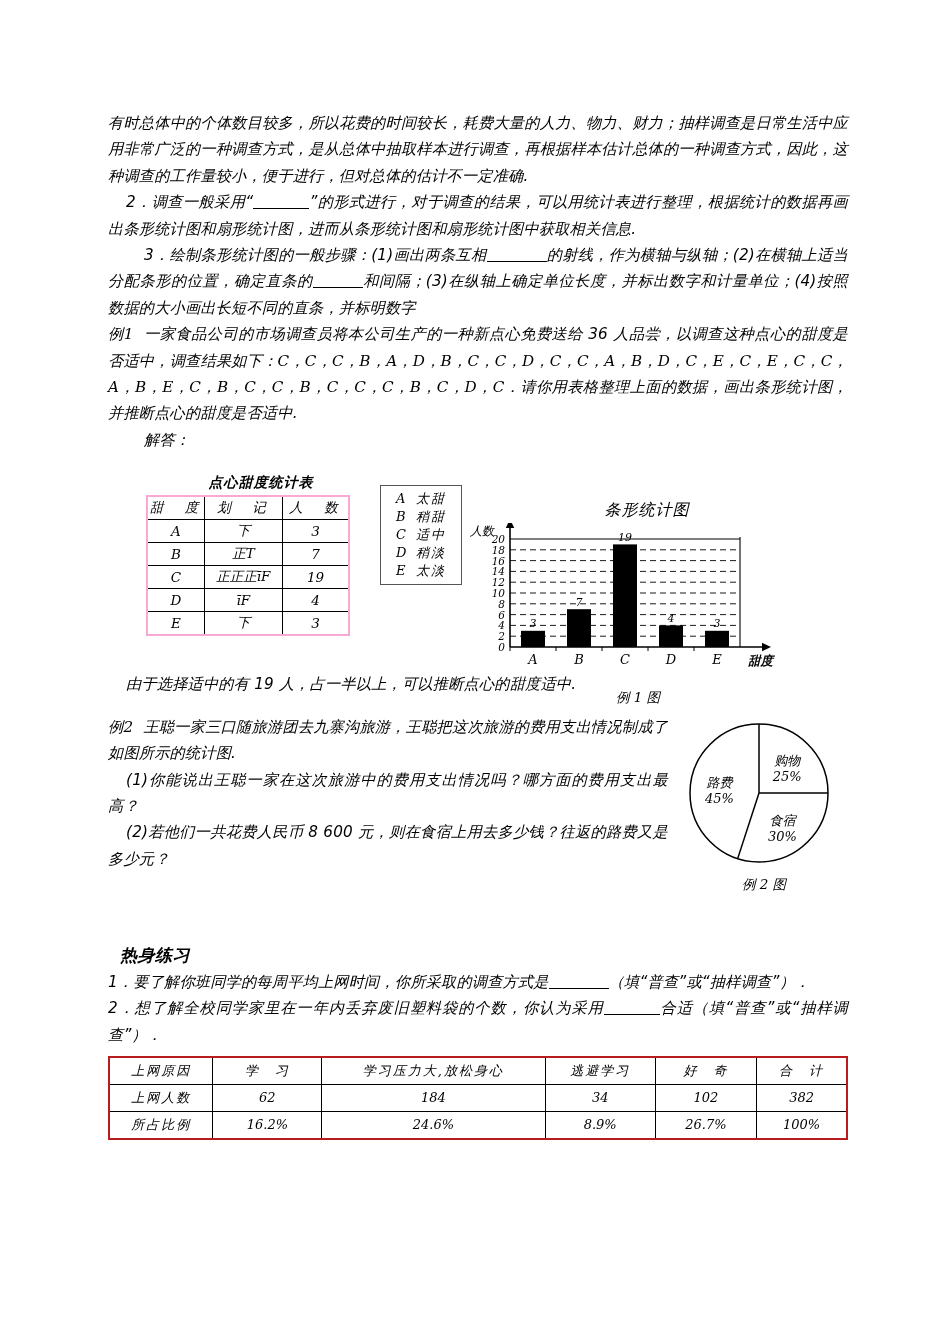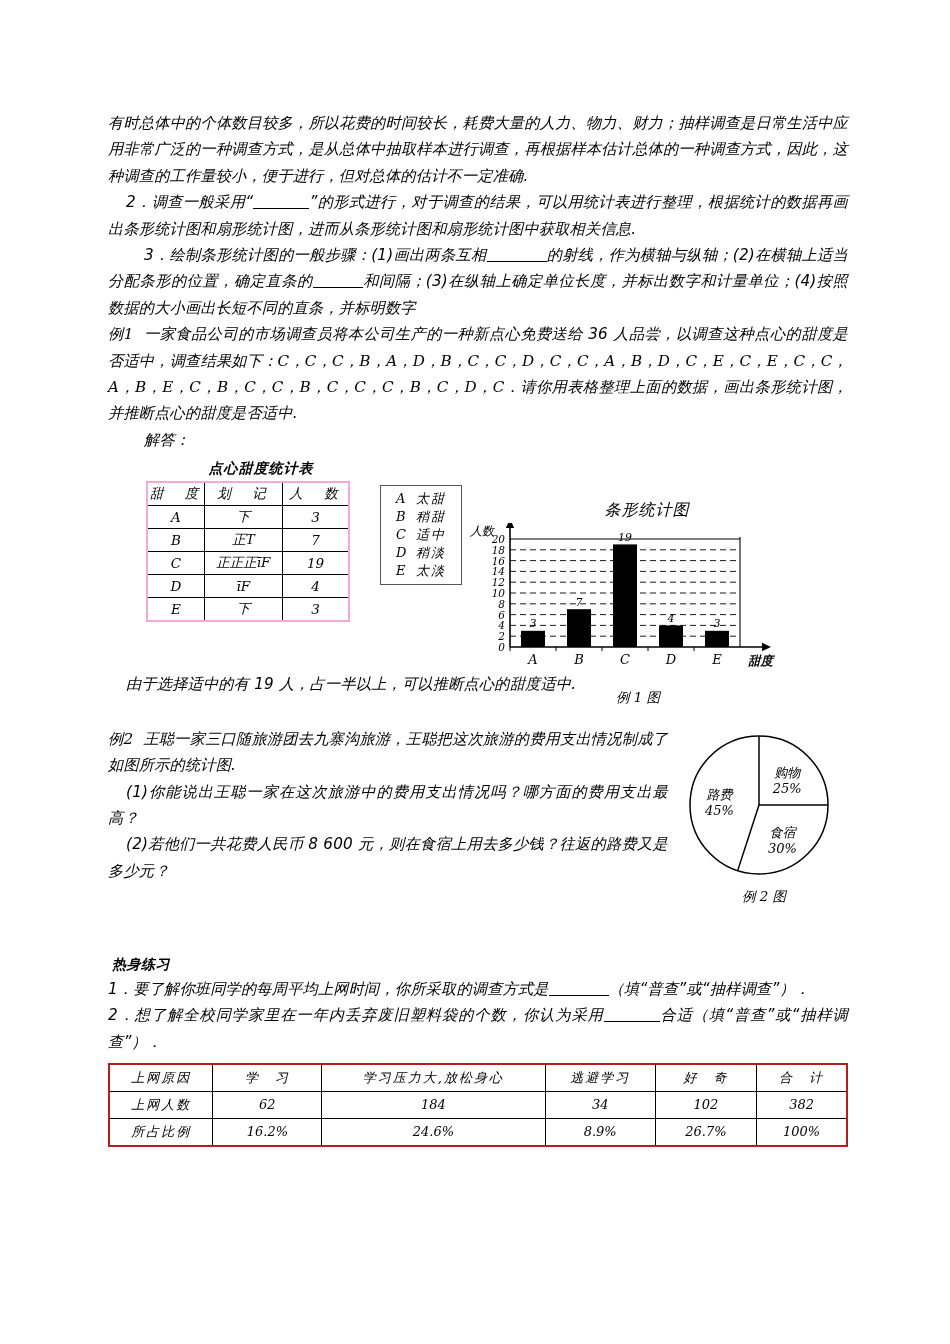--- a/index.html
+++ b/index.html
@@ -36,21 +36,21 @@
   .b56{width:56px;}
   .b50{width:50px;}
   .latin{font-family:"DejaVu Serif","Liberation Serif",serif;}
 
   
   .fig-row{
     position:relative;
     height:200px;
     margin-top:4px;
   }
-  .tally-wrap{position:absolute; left:38px; top:3px; width:230px;}
+  .tally-wrap{position:absolute; left:38px; top:17px; width:230px;}
   .tally-title{
     font-size:14px; font-weight:bold; text-align:center;
     margin-bottom:3px; letter-spacing:1px;
   }
   table.tally{
     border-collapse:collapse;
     width:204px;
     border:2px solid #f9a8d4;
     font-family:"DejaVu Serif","Liberation Serif",serif;
   }
@@ -89,30 +89,30 @@
     font-size:16px; text-align:center; margin-bottom:2px;
     letter-spacing:1px; padding-left:28px;margin-top:45px;
   }
   .chart-caption{
     text-align:center; font-size:13.5px; margin-top:2px;
     padding-left:10px;
     font-family:"DejaVu Serif","Liberation Serif",serif;
   }
 
   
-  .ex2-row{position:relative; margin-top:28px; min-height:200px;}
+  .ex2-row{position:relative; margin-top:16px; min-height:200px;}
   .ex2-text{width:560px;}
   .pie-wrap{position:absolute; right:-6px; top:6px; width:180px;}
   .pie-caption{
     text-align:center; font-size:13.5px; margin-top:2px;
     font-family:"DejaVu Serif","Liberation Serif",serif;
   }
 
   h3.section{
-    font-size:14px; font-weight:bold; margin:30px 0 2px 4px;
+    font-size:17px; font-weight:bold; margin:30px 0 2px 12px;
     letter-spacing:0.5px;
   }
 
   table.survey{
     border-collapse:collapse;
     width:740px;
     margin-top:8px;
     border:2px solid #b91c1c;
     font-family:"DejaVu Serif","Liberation Serif",serif;
   }

